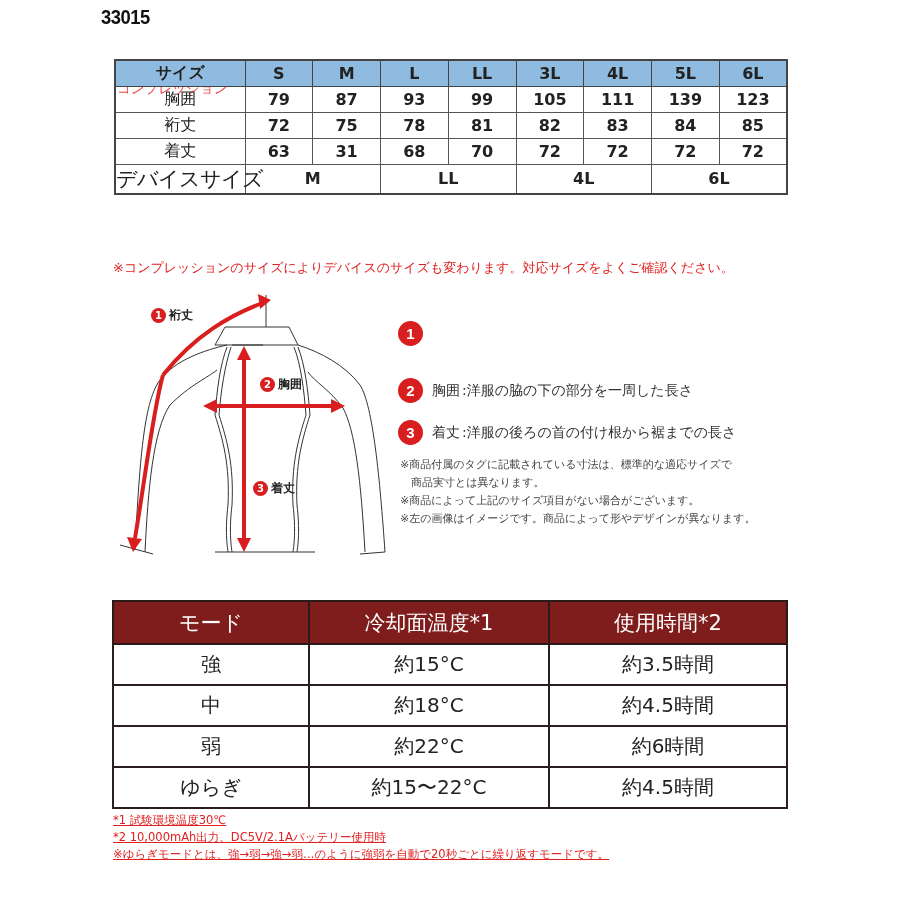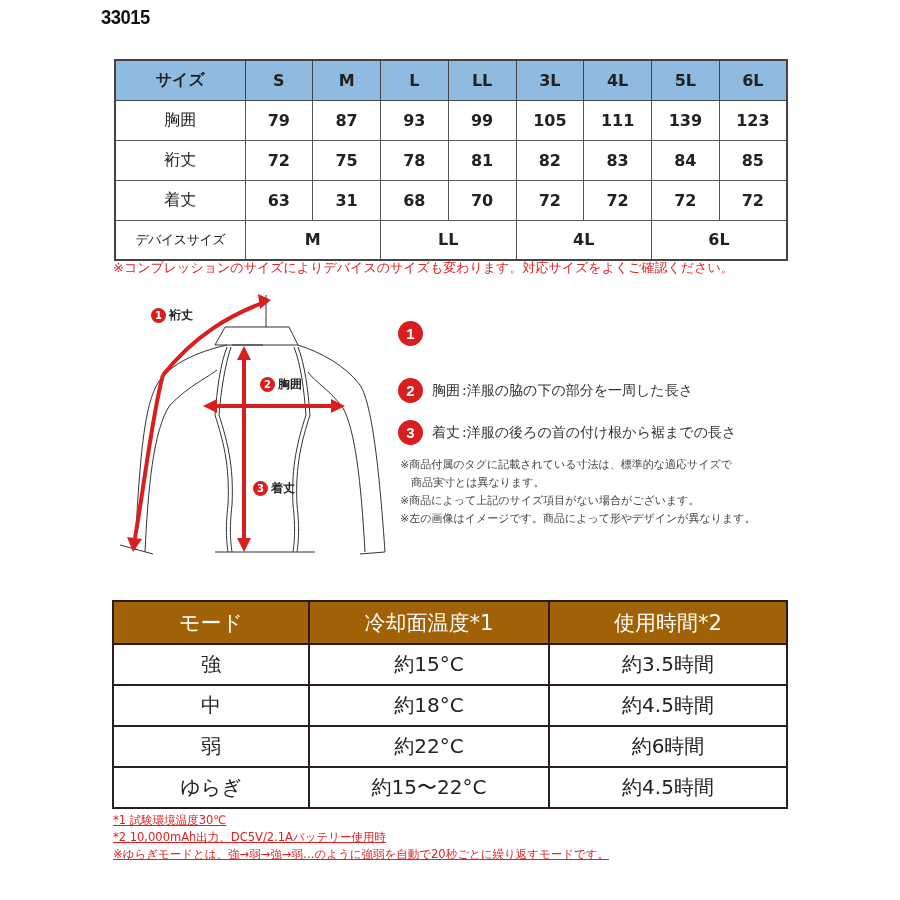--- a/index.html
+++ b/index.html
@@ -5,37 +5,37 @@
   * { box-sizing: border-box; margin: 0; padding: 0; }
   body { width: 900px; height: 900px; background: #ffffff; position: relative; overflow: hidden;
          font-family: "DejaVu Sans", "Liberation Sans", sans-serif; color: #222; }
   .abs { position: absolute; }
 
   .product-code { left: 101px; top: 6px; font-size: 20px; font-weight: bold; letter-spacing: -0.5px;
                   font-family: "Liberation Sans", sans-serif; color: #111; transform: scaleX(0.92); transform-origin: left; }
   .section-label { font-size: 13.5px; color: #ef4444; margin-top: 44px; }
 
   table.size { position: absolute; left: 114px; top: 59px; width: 674px; border-collapse: collapse; table-layout: fixed; }
-  table.size td { border: 1px solid #555; text-align: center; height: 40px; font-size: 16px; font-weight: bold; color: #222; }
+  table.size td { border: 1px solid #555; text-align: center; height: 26px; font-size: 16px; font-weight: bold; color: #222; }
   table.size tr.head td { background: #8fbbe0; border-color: #444; }
   table.size td.rowh { font-weight: normal; font-size: 16px; }
-  table.size td.devlabel { font-weight: normal; font-size: 13px; white-space: nowrap; letter-spacing: -0.5px; }
+  table.size td.devlabel { font-weight: normal; font-size: 21px; white-space: nowrap; letter-spacing: -0.5px; }
   table.size { border: 2px solid #444; }
 
   .red-note { color: #e02020; font-size: 13px; }
 
   .desc-item { left: 398px; display: flex; align-items: flex-start; font-size: 14px; color: #333; line-height: 21px; }
   .num-badge { width: 25px; height: 25px; border-radius: 50%; background: #d81e1e; color: #fff; font-size: 15px;
                font-weight: bold; display: flex; align-items: center; justify-content: center; margin-right: 9px; flex-shrink: 0; margin-top: -2px; font-family: "Liberation Sans", sans-serif; }
   .desc-text .term { margin-right: 2px; }
   .small-note { left: 400px; font-size: 11px; color: #444; line-height: 18px; }
 
   table.device { position: absolute; left: 112px; top: 600px; width: 676px; border-collapse: collapse; table-layout: fixed; border: 2px solid #2b1e1e; }
   table.device td { border: 2px solid #2b1e1e; text-align: center; height: 41px; font-size: 20px; color: #222; }
-  table.device tr.head td { background: #a16207; color: #ffffff; height: 43px; font-size: 21px; border-color: #2a1a1a; }
+  table.device tr.head td { background: #7f1d1d; color: #ffffff; height: 43px; font-size: 21px; border-color: #2a1a1a; }
 
   .foot-note { left: 113px; color: #e02020; font-size: 11.5px; line-height: 17px; text-decoration: underline; }
 </style>
 </head>
 <body>
 
 <div class="abs product-code">33015</div>
 <div class="abs section-label" style="left:117px; top:36px;">コンプレッション</div>
 
 <table class="size">

